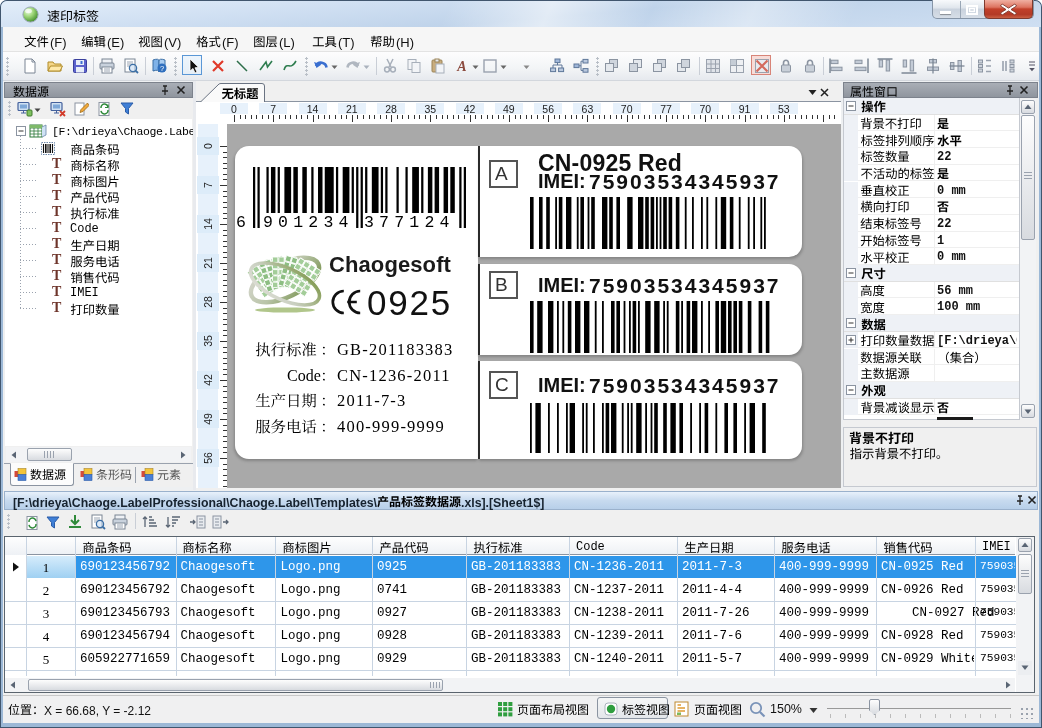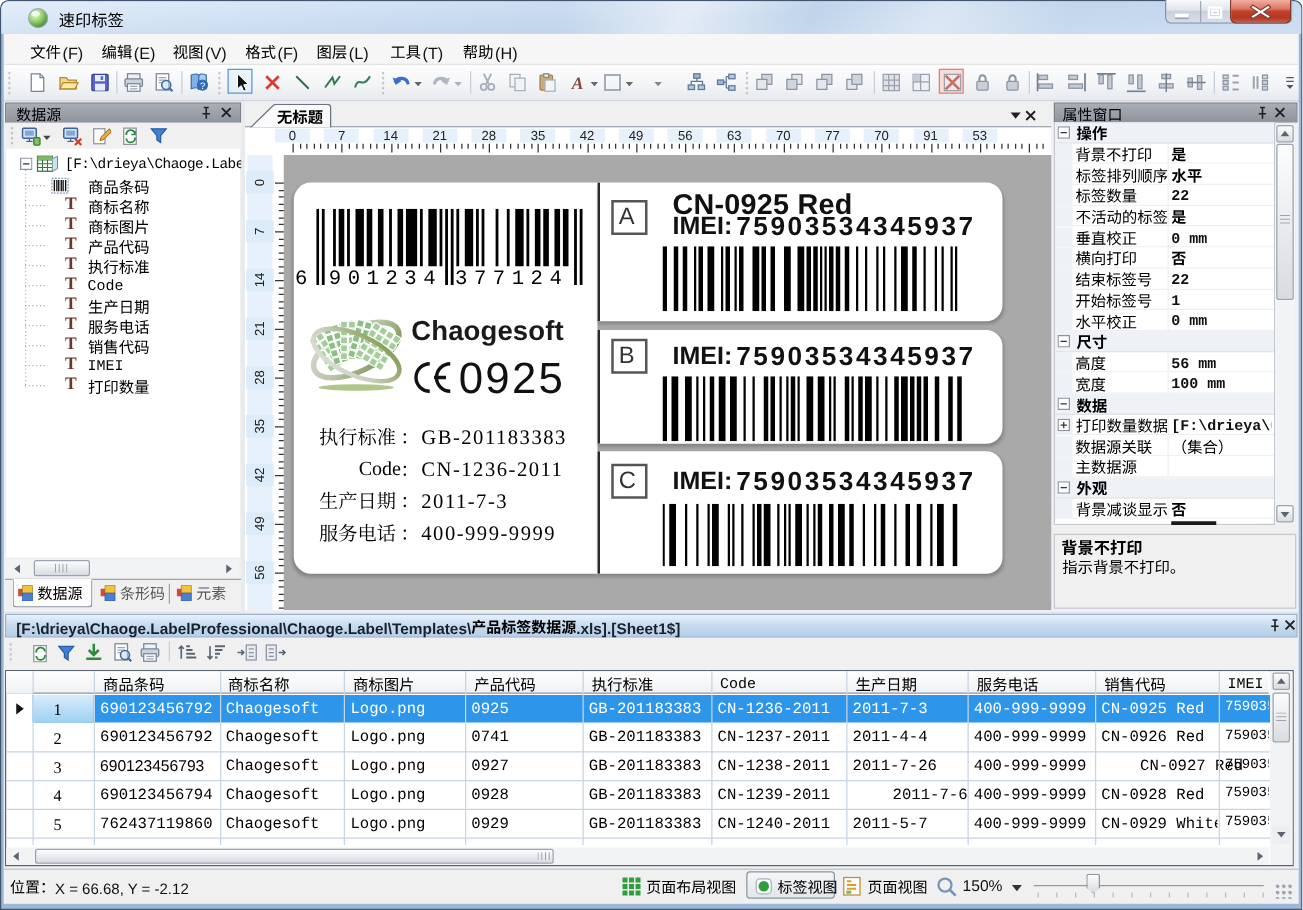--- a/index.html
+++ b/index.html
@@ -1669,45 +1669,45 @@
 <div style="position:absolute;left:280.4px;top:583px;width:90.6px;overflow:hidden;font-size:12.5px;font-family:'Liberation Mono',monospace;color:#000;white-space:nowrap;">Logo.png</div>
 <div style="position:absolute;left:377px;top:583px;width:88px;overflow:hidden;font-size:12.5px;font-family:'Liberation Mono',monospace;color:#000;white-space:nowrap;">0741</div>
 <div style="position:absolute;left:471px;top:583px;width:97px;overflow:hidden;font-size:12.5px;font-family:'Liberation Mono',monospace;color:#000;white-space:nowrap;">GB-201183383</div>
 <div style="position:absolute;left:574px;top:583px;width:102px;overflow:hidden;font-size:12.5px;font-family:'Liberation Mono',monospace;color:#000;white-space:nowrap;">CN-1237-2011</div>
 <div style="position:absolute;left:682px;top:583px;width:91px;overflow:hidden;font-size:12.5px;font-family:'Liberation Mono',monospace;color:#000;white-space:nowrap;">2011-4-4</div>
 <div style="position:absolute;left:779px;top:583px;width:96px;overflow:hidden;font-size:12.5px;font-family:'Liberation Mono',monospace;color:#000;white-space:nowrap;">400-999-9999</div>
 <div style="position:absolute;left:881px;top:583px;width:93px;overflow:hidden;font-size:12.5px;font-family:'Liberation Mono',monospace;color:#000;white-space:nowrap;">CN-0926 Red</div>
 <div style="position:absolute;left:980px;top:583px;width:35px;overflow:hidden;font-size:11.2px;font-family:'Liberation Mono',monospace;color:#000;white-space:nowrap;">7590353</div>
 <div style="position:absolute;left:5px;top:601px;width:1011px;height:1px;background:#c8d4e2;"></div>
 <div style="position:absolute;left:26px;top:606px;font-size:13px;line-height:15.6px;white-space:pre;font-family:'Liberation Serif',serif;width:40px;text-align:center;color:#000;">3</div>
-<div style="position:absolute;left:80px;top:606px;width:94.5px;overflow:hidden;font-size:12.5px;font-family:Liberation Sans, sans-serif;color:#000;white-space:nowrap;">690123456793</div>
+<div style="position:absolute;left:80px;top:606px;width:94.5px;overflow:hidden;font-size:12.5px;font-family:Liberation Mono, monospace;color:#000;white-space:nowrap;">690123456793</div>
 <div style="position:absolute;left:180.5px;top:606px;width:93.9px;overflow:hidden;font-size:12.5px;font-family:'Liberation Mono',monospace;color:#000;white-space:nowrap;">Chaogesoft</div>
 <div style="position:absolute;left:280.4px;top:606px;width:90.6px;overflow:hidden;font-size:12.5px;font-family:'Liberation Mono',monospace;color:#000;white-space:nowrap;">Logo.png</div>
 <div style="position:absolute;left:377px;top:606px;width:88px;overflow:hidden;font-size:12.5px;font-family:'Liberation Mono',monospace;color:#000;white-space:nowrap;">0927</div>
 <div style="position:absolute;left:471px;top:606px;width:97px;overflow:hidden;font-size:12.5px;font-family:'Liberation Mono',monospace;color:#000;white-space:nowrap;">GB-201183383</div>
 <div style="position:absolute;left:574px;top:606px;width:102px;overflow:hidden;font-size:12.5px;font-family:'Liberation Mono',monospace;color:#000;white-space:nowrap;">CN-1238-2011</div>
 <div style="position:absolute;left:682px;top:606px;width:91px;overflow:hidden;font-size:12.5px;font-family:'Liberation Mono',monospace;color:#000;white-space:nowrap;">2011-7-26</div>
 <div style="position:absolute;left:779px;top:606px;width:96px;overflow:hidden;font-size:12.5px;font-family:'Liberation Mono',monospace;color:#000;white-space:nowrap;">400-999-9999</div>
 <div style="position:absolute;left:912px;top:606px;width:93px;overflow:hidden;font-size:12.5px;font-family:'Liberation Mono',monospace;color:#000;white-space:nowrap;">CN-0927 Red</div>
 <div style="position:absolute;left:980px;top:606px;width:35px;overflow:hidden;font-size:11.2px;font-family:'Liberation Mono',monospace;color:#000;white-space:nowrap;">7590353</div>
 <div style="position:absolute;left:5px;top:624px;width:1011px;height:1px;background:#c8d4e2;"></div>
 <div style="position:absolute;left:26px;top:629px;font-size:13px;line-height:15.6px;white-space:pre;font-family:'Liberation Serif',serif;width:40px;text-align:center;color:#000;">4</div>
 <div style="position:absolute;left:80px;top:629px;width:94.5px;overflow:hidden;font-size:12.5px;font-family:'Liberation Mono',monospace;color:#000;white-space:nowrap;">690123456794</div>
 <div style="position:absolute;left:180.5px;top:629px;width:93.9px;overflow:hidden;font-size:12.5px;font-family:'Liberation Mono',monospace;color:#000;white-space:nowrap;">Chaogesoft</div>
 <div style="position:absolute;left:280.4px;top:629px;width:90.6px;overflow:hidden;font-size:12.5px;font-family:'Liberation Mono',monospace;color:#000;white-space:nowrap;">Logo.png</div>
 <div style="position:absolute;left:377px;top:629px;width:88px;overflow:hidden;font-size:12.5px;font-family:'Liberation Mono',monospace;color:#000;white-space:nowrap;">0928</div>
 <div style="position:absolute;left:471px;top:629px;width:97px;overflow:hidden;font-size:12.5px;font-family:'Liberation Mono',monospace;color:#000;white-space:nowrap;">GB-201183383</div>
 <div style="position:absolute;left:574px;top:629px;width:102px;overflow:hidden;font-size:12.5px;font-family:'Liberation Mono',monospace;color:#000;white-space:nowrap;">CN-1239-2011</div>
-<div style="position:absolute;left:682px;top:629px;width:91px;overflow:hidden;font-size:12.5px;font-family:'Liberation Mono',monospace;color:#000;white-space:nowrap;margin-left:32px;">2011-7-6</div>
+<div style="position:absolute;left:682px;top:629px;width:91px;overflow:hidden;font-size:12.5px;font-family:'Liberation Mono',monospace;color:#000;white-space:nowrap;">2011-7-6</div>
 <div style="position:absolute;left:779px;top:629px;width:96px;overflow:hidden;font-size:12.5px;font-family:'Liberation Mono',monospace;color:#000;white-space:nowrap;">400-999-9999</div>
 <div style="position:absolute;left:881px;top:629px;width:93px;overflow:hidden;font-size:12.5px;font-family:'Liberation Mono',monospace;color:#000;white-space:nowrap;">CN-0928 Red</div>
 <div style="position:absolute;left:980px;top:629px;width:35px;overflow:hidden;font-size:11.2px;font-family:'Liberation Mono',monospace;color:#000;white-space:nowrap;">7590353</div>
 <div style="position:absolute;left:5px;top:647px;width:1011px;height:1px;background:#c8d4e2;"></div>
 <div style="position:absolute;left:26px;top:652px;font-size:13px;line-height:15.6px;white-space:pre;font-family:'Liberation Serif',serif;width:40px;text-align:center;color:#000;">5</div>
-<div style="position:absolute;left:80px;top:652px;width:94.5px;overflow:hidden;font-size:12.5px;font-family:'Liberation Mono',monospace;color:#000;white-space:nowrap;">762437119860</div>
+<div style="position:absolute;left:80px;top:652px;width:94.5px;overflow:hidden;font-size:12.5px;font-family:'Liberation Mono',monospace;color:#000;white-space:nowrap;">605922771659</div>
 <div style="position:absolute;left:180.5px;top:652px;width:93.9px;overflow:hidden;font-size:12.5px;font-family:'Liberation Mono',monospace;color:#000;white-space:nowrap;">Chaogesoft</div>
 <div style="position:absolute;left:280.4px;top:652px;width:90.6px;overflow:hidden;font-size:12.5px;font-family:'Liberation Mono',monospace;color:#000;white-space:nowrap;">Logo.png</div>
 <div style="position:absolute;left:377px;top:652px;width:88px;overflow:hidden;font-size:12.5px;font-family:'Liberation Mono',monospace;color:#000;white-space:nowrap;">0929</div>
 <div style="position:absolute;left:471px;top:652px;width:97px;overflow:hidden;font-size:12.5px;font-family:'Liberation Mono',monospace;color:#000;white-space:nowrap;">GB-201183383</div>
 <div style="position:absolute;left:574px;top:652px;width:102px;overflow:hidden;font-size:12.5px;font-family:'Liberation Mono',monospace;color:#000;white-space:nowrap;">CN-1240-2011</div>
 <div style="position:absolute;left:682px;top:652px;width:91px;overflow:hidden;font-size:12.5px;font-family:'Liberation Mono',monospace;color:#000;white-space:nowrap;">2011-5-7</div>
 <div style="position:absolute;left:779px;top:652px;width:96px;overflow:hidden;font-size:12.5px;font-family:'Liberation Mono',monospace;color:#000;white-space:nowrap;">400-999-9999</div>
 <div style="position:absolute;left:881px;top:652px;width:93px;overflow:hidden;font-size:12.5px;font-family:'Liberation Mono',monospace;color:#000;white-space:nowrap;">CN-0929 White</div>
 <div style="position:absolute;left:980px;top:652px;width:35px;overflow:hidden;font-size:11.2px;font-family:'Liberation Mono',monospace;color:#000;white-space:nowrap;">7590353</div>
 <div style="position:absolute;left:5px;top:670px;width:1011px;height:1px;background:#c8d4e2;"></div>

